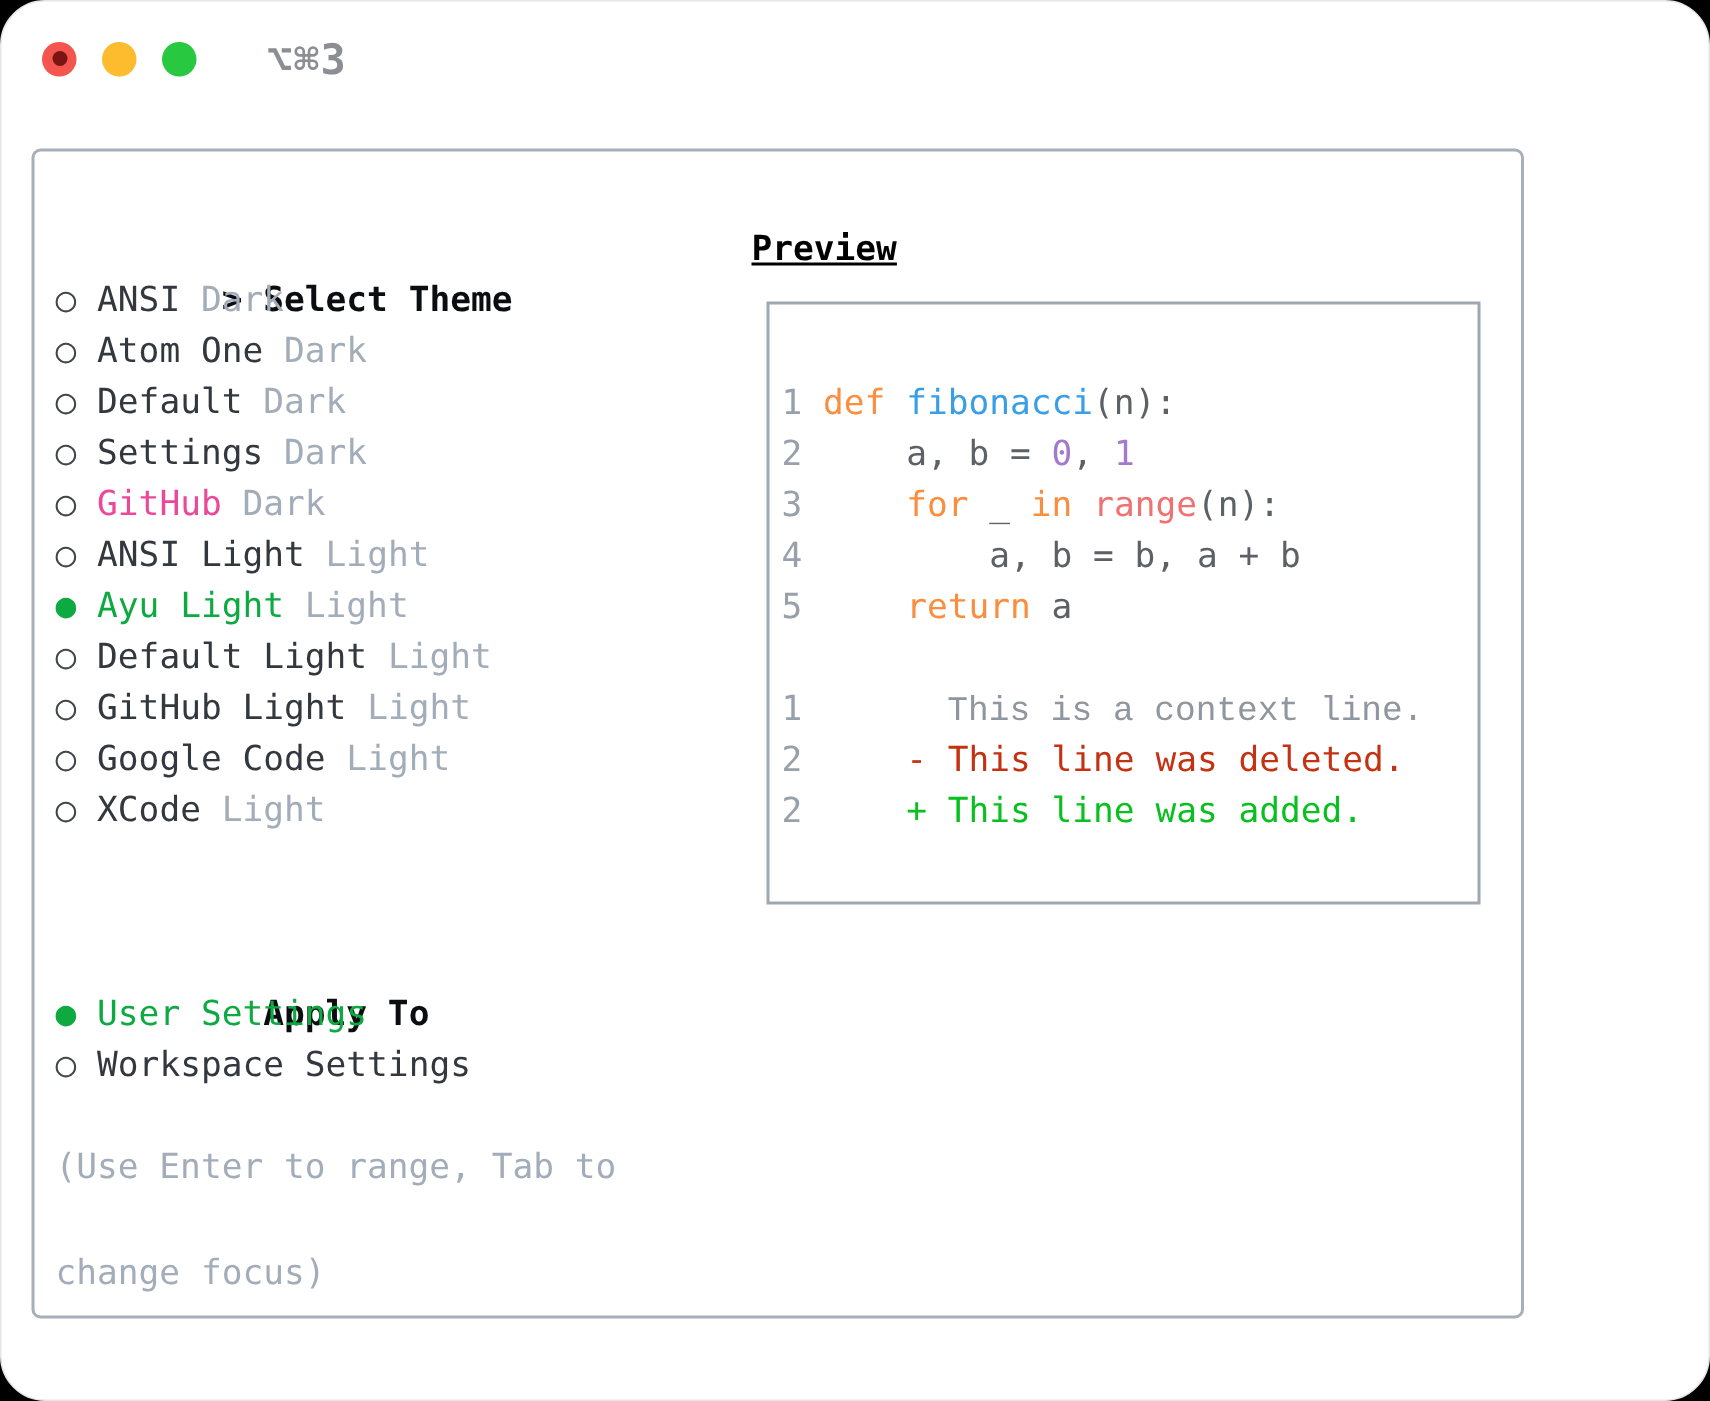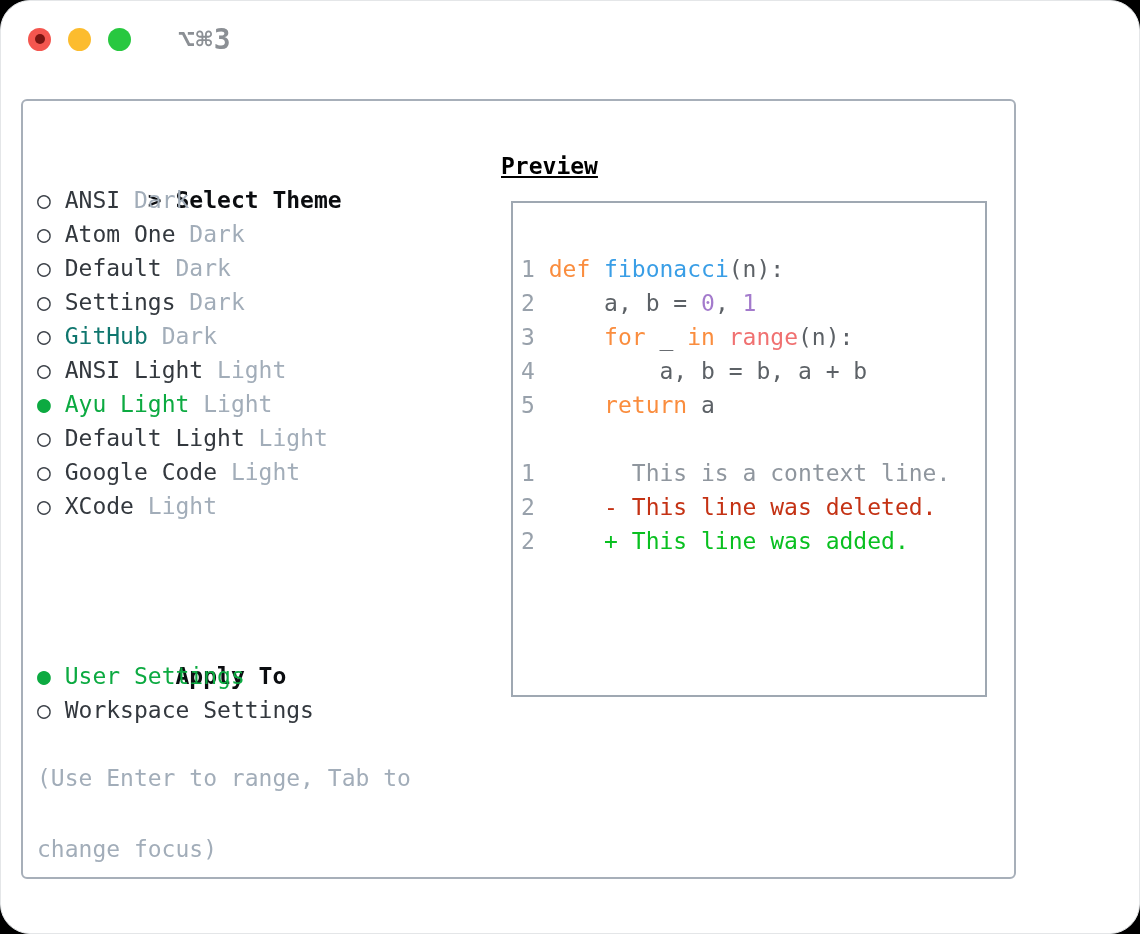--- a/index.html
+++ b/index.html
@@ -35,21 +35,21 @@
   .list   { position:absolute; left:14px; top:48px;  }
   .applyto{ position:absolute; left:14px; top:524px; }
   .help   { position:absolute; left:14px; top:660px; }
   .hdr    { font-weight:700; }
   
   .preview-header {
     position:absolute; left:478px; top:48px; height:34px; line-height:34px;
     font-size:23px; font-weight:700;text-decoration:underline;
   }
   .pbox {
-    position:absolute; left:488px; top:100px; width:476px; height:496px;
+    position:absolute; left:488px; top:100px; width:476px; height:402px;
     box-sizing:border-box; border:2px solid #9fa8b2; background:#fff;
     padding:49px 0 0 8px; overflow:hidden;
   }
 </style>
 </head>
 <body>
 
 <div class="card">
 
   <div class="titlebar">
@@ -65,24 +65,25 @@
 
     <div class="list" id="theme-list">
       <div class="row">
         <span id="hdr-marker" style="color: rgb(11, 13, 16); font-weight: 700;">&gt;</span><span> </span><span class="hdr" id="hdr-text" style="color: rgb(11, 13, 16);">Select Theme</span>
       </div>
       <div id="theme-rows">
           <div class="row"><span style="color: rgb(65, 70, 77);">○</span><span> </span><span style="color: rgb(51, 56, 62);">ANSI</span><span> </span><span style="color: rgb(162, 173, 185);">Dark</span></div>
           <div class="row"><span style="color: rgb(65, 70, 77);">○</span><span> </span><span style="color: rgb(51, 56, 62);">Atom One</span><span> </span><span style="color: rgb(162, 173, 185);">Dark</span></div>
           <div class="row"><span style="color: rgb(65, 70, 77);">○</span><span> </span><span style="color: rgb(51, 56, 62);">Default</span><span> </span><span style="color: rgb(162, 173, 185);">Dark</span></div>
           <div class="row"><span style="color: rgb(65, 70, 77);">○</span><span> </span><span style="color: rgb(51, 56, 62);">Settings</span><span> </span><span style="color: rgb(162, 173, 185);">Dark</span></div>
-          <div class="row"><span style="color: rgb(65, 70, 77);">○</span><span> </span><span style="color: #0f766e; text-align: right;">GitHub</span><span> </span><span style="color: rgb(162, 173, 185);">Dark</span></div>
+          <div class="row"><span style="color: rgb(65, 70, 77);">○</span><span> </span><span style="color: #ec4899; text-align: right;">GitHub</span><span> </span><span style="color: rgb(162, 173, 185);">Dark</span></div>
           <div class="row"><span style="color: rgb(65, 70, 77);">○</span><span> </span><span style="color: rgb(51, 56, 62);">ANSI Light</span><span> </span><span style="color: rgb(162, 173, 185);">Light</span></div>
           <div class="row"><span style="color: rgb(12, 170, 65);">●</span><span> </span><span style="color: rgb(12, 170, 65);">Ayu Light</span><span> </span><span style="color: rgb(162, 173, 185);">Light</span></div>
           <div class="row"><span style="color: rgb(65, 70, 77);">○</span><span> </span><span style="color: rgb(51, 56, 62);">Default Light</span><span> </span><span style="color: rgb(162, 173, 185);">Light</span></div>
+          <div class="row"><span style="color: rgb(65, 70, 77);">○</span><span> </span><span style="color: rgb(51, 56, 62);">GitHub Light</span><span> </span><span style="color: rgb(162, 173, 185);">Light</span></div>
           <div class="row"><span style="color: rgb(65, 70, 77);">○</span><span> </span><span style="color: rgb(51, 56, 62);">Google Code</span><span> </span><span style="color: rgb(162, 173, 185);">Light</span></div>
           <div class="row"><span style="color: rgb(65, 70, 77);">○</span><span> </span><span style="color: rgb(51, 56, 62);">XCode</span><span> </span><span style="color: rgb(162, 173, 185);">Light</span></div>
         </div>
     </div>
 
     <div class="applyto" id="applyto">
       <div class="row">
         <span> </span><span> </span><span class="hdr" id="applyto-hdr" style="color: rgb(11, 13, 16); text-align: center;">Apply To</span>
       </div>
       <div id="applyto-rows">
@@ -98,19 +99,19 @@
 
     <div class="preview-header" id="preview-hdr">Preview</div>
 
     <div class="pbox" id="pbox" style="border-color: rgb(159, 168, 178);">
         <div class="pline"><span style="color: rgb(152, 161, 171);">1 </span><span style="color: rgb(250, 141, 62);">def</span><span style="color: rgb(92, 97, 102);"> </span><span style="color: rgb(57, 158, 230);">fibonacci</span><span style="color: rgb(92, 97, 102);">(n):</span></div>
         <div class="pline"><span style="color: rgb(152, 161, 171);">2 </span><span style="color: rgb(92, 97, 102);">    a, b = </span><span style="color: rgb(163, 122, 204);">0</span><span style="color: rgb(92, 97, 102);">, </span><span style="color: rgb(163, 122, 204);">1</span></div>
         <div class="pline"><span style="color: rgb(152, 161, 171);">3 </span><span style="color: rgb(92, 97, 102);">    </span><span style="color: rgb(250, 141, 62);">for</span><span style="color: rgb(92, 97, 102);"> _ </span><span style="color: rgb(250, 141, 62);">in</span><span style="color: rgb(92, 97, 102);"> </span><span style="color: rgb(240, 113, 113);">range</span><span style="color: rgb(92, 97, 102);">(n):</span></div>
         <div class="pline"><span style="color: rgb(152, 161, 171);">4 </span><span style="color: rgb(92, 97, 102);">        a, b = b, a + b</span></div>
         <div class="pline"><span style="color: rgb(152, 161, 171);">5 </span><span style="color: rgb(92, 97, 102);">    </span><span style="color: rgb(250, 141, 62);">return</span><span style="color: rgb(92, 97, 102);"> a</span></div>
         <div class="pline"></div>
-        <div class="pline"><span style="color: rgb(152, 161, 171);">1 </span><span style="color: rgb(143, 150, 158);">      This is a context line.</span></div>
+        <div class="pline"><span style="color: rgb(152, 161, 171);">1 </span><span style="color: rgb(143, 150, 158); font-family: Liberation Mono, monospace;">      This is a context line.</span></div>
         <div class="pline"><span style="color: rgb(152, 161, 171);">2 </span><span style="color: rgb(196, 50, 20);">    - This line was deleted.</span></div>
         <div class="pline"><span style="color: rgb(152, 161, 171);">2 </span><span style="color: rgb(9, 192, 32); text-align: center;">    + This line was added.</span></div>
       </div>
 
   </div>
 </div>
 
 </body></html>

